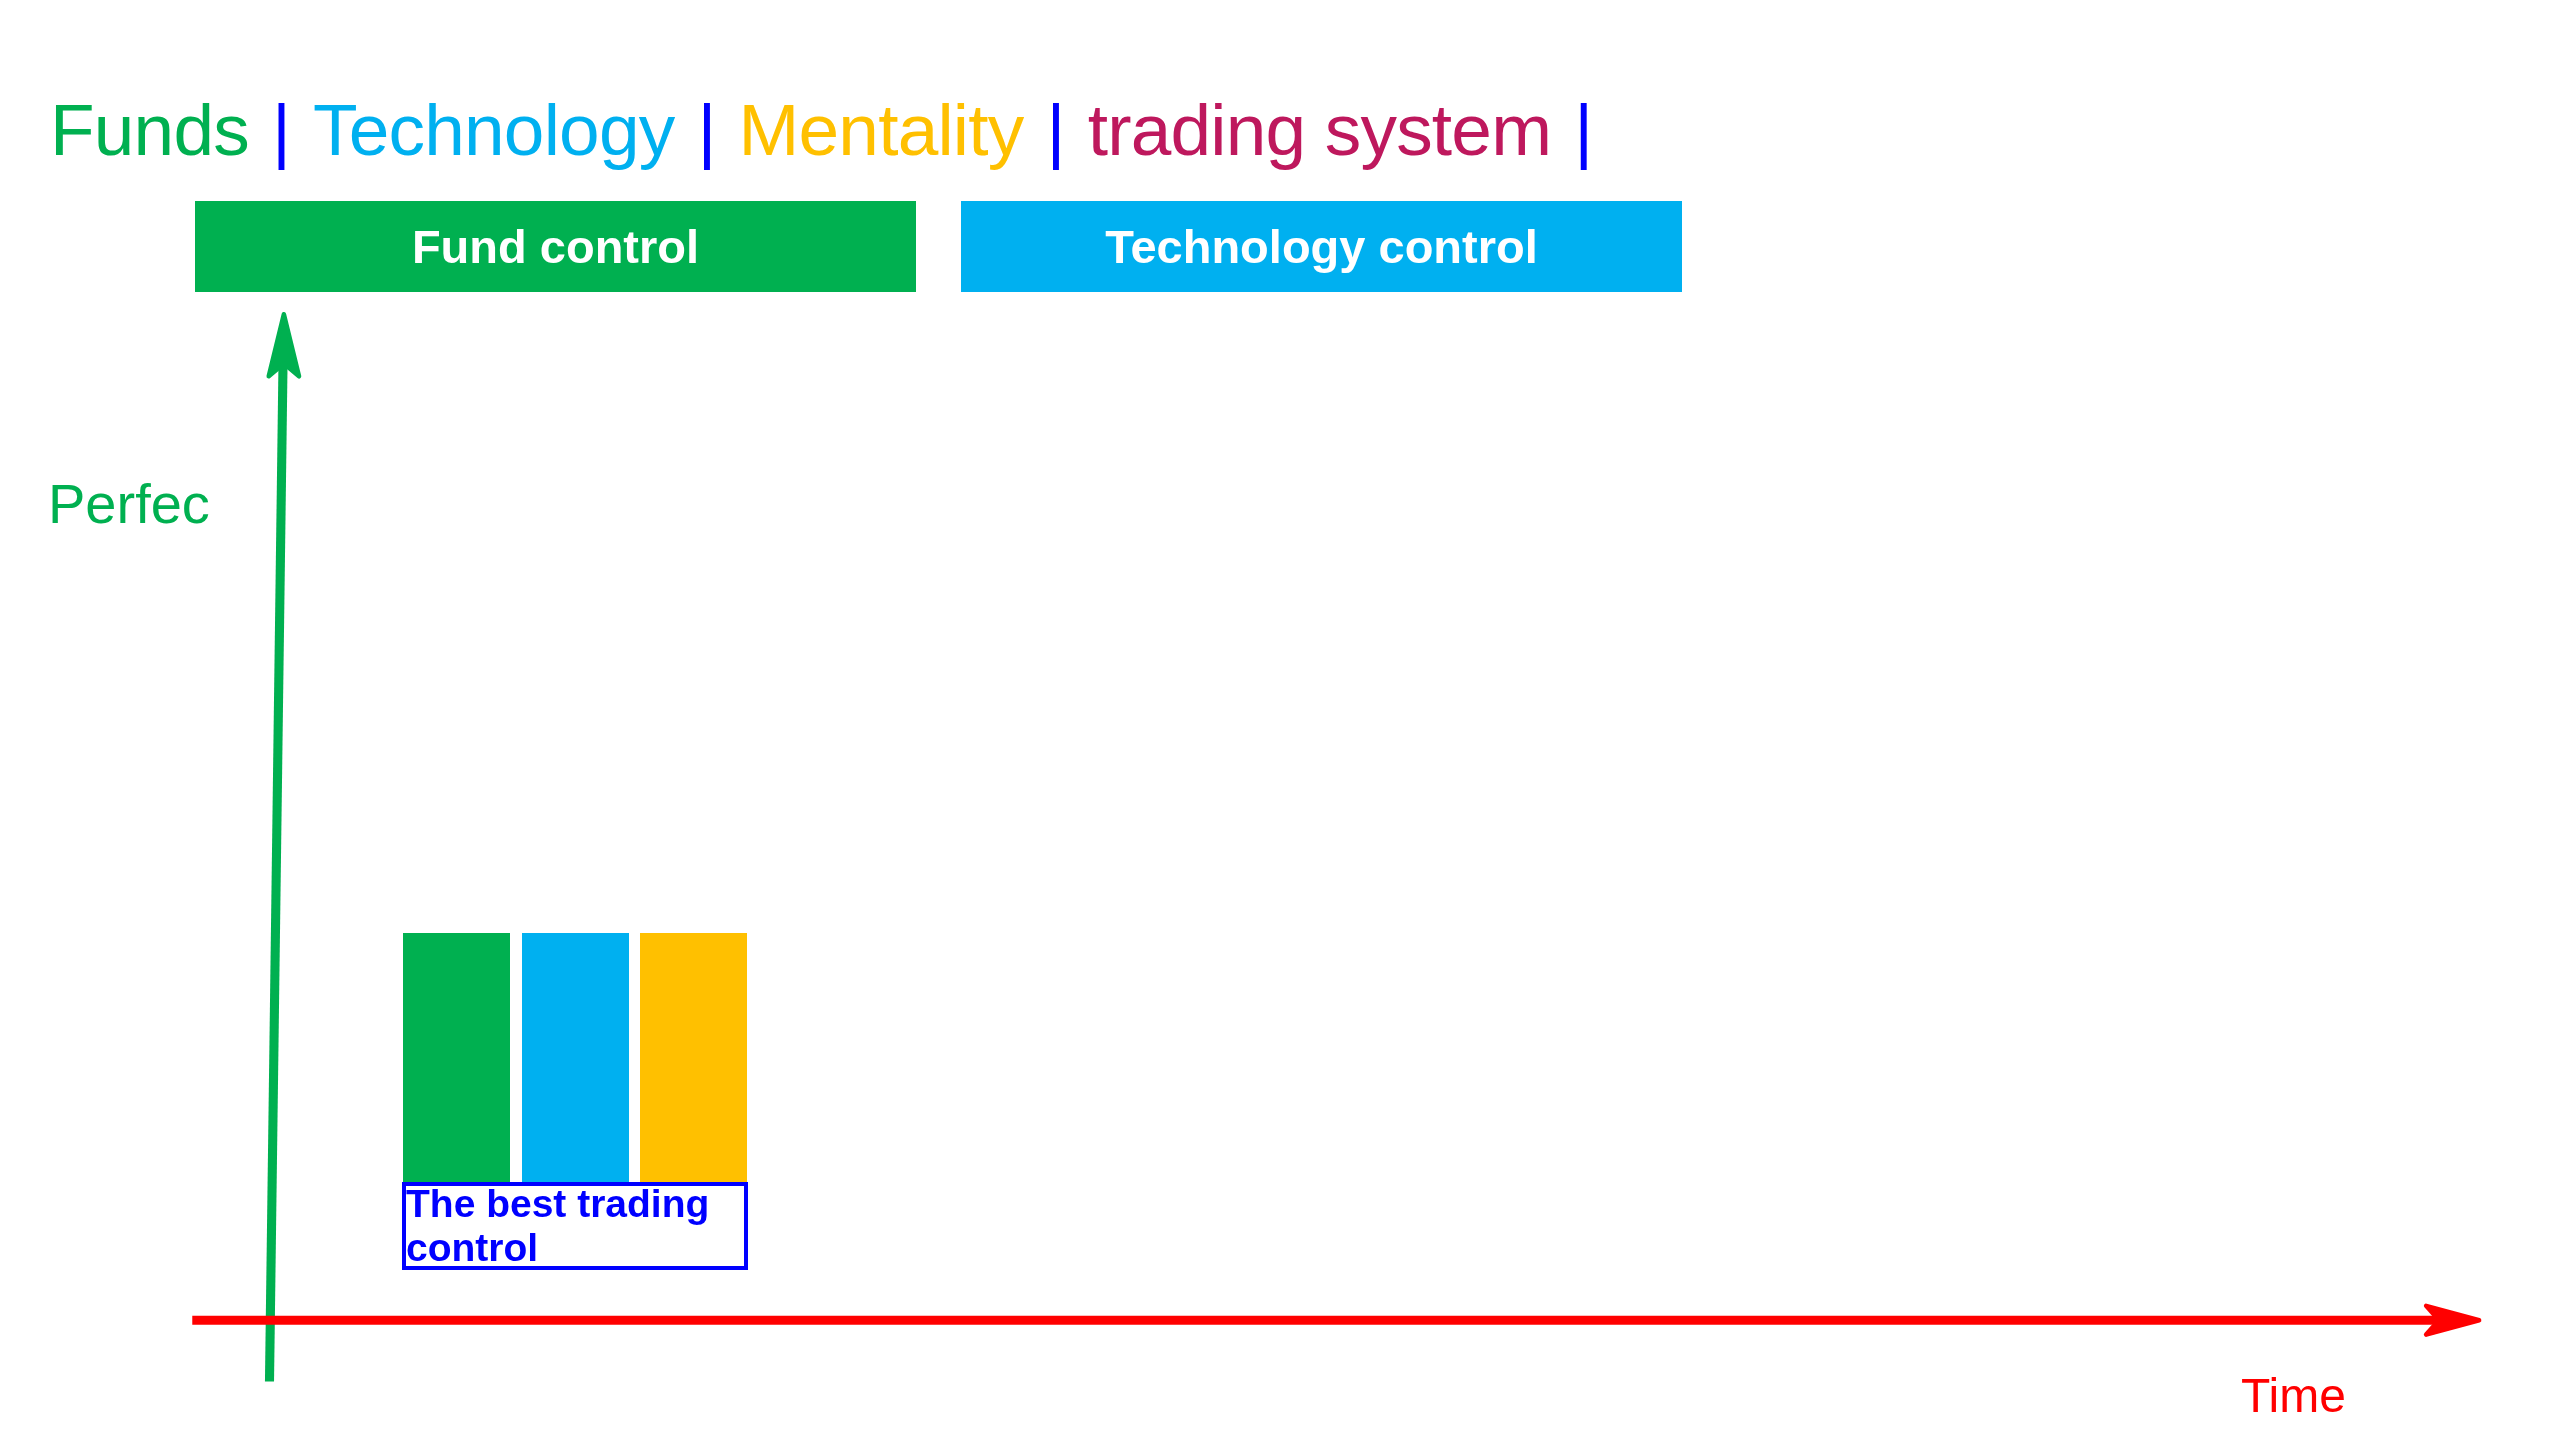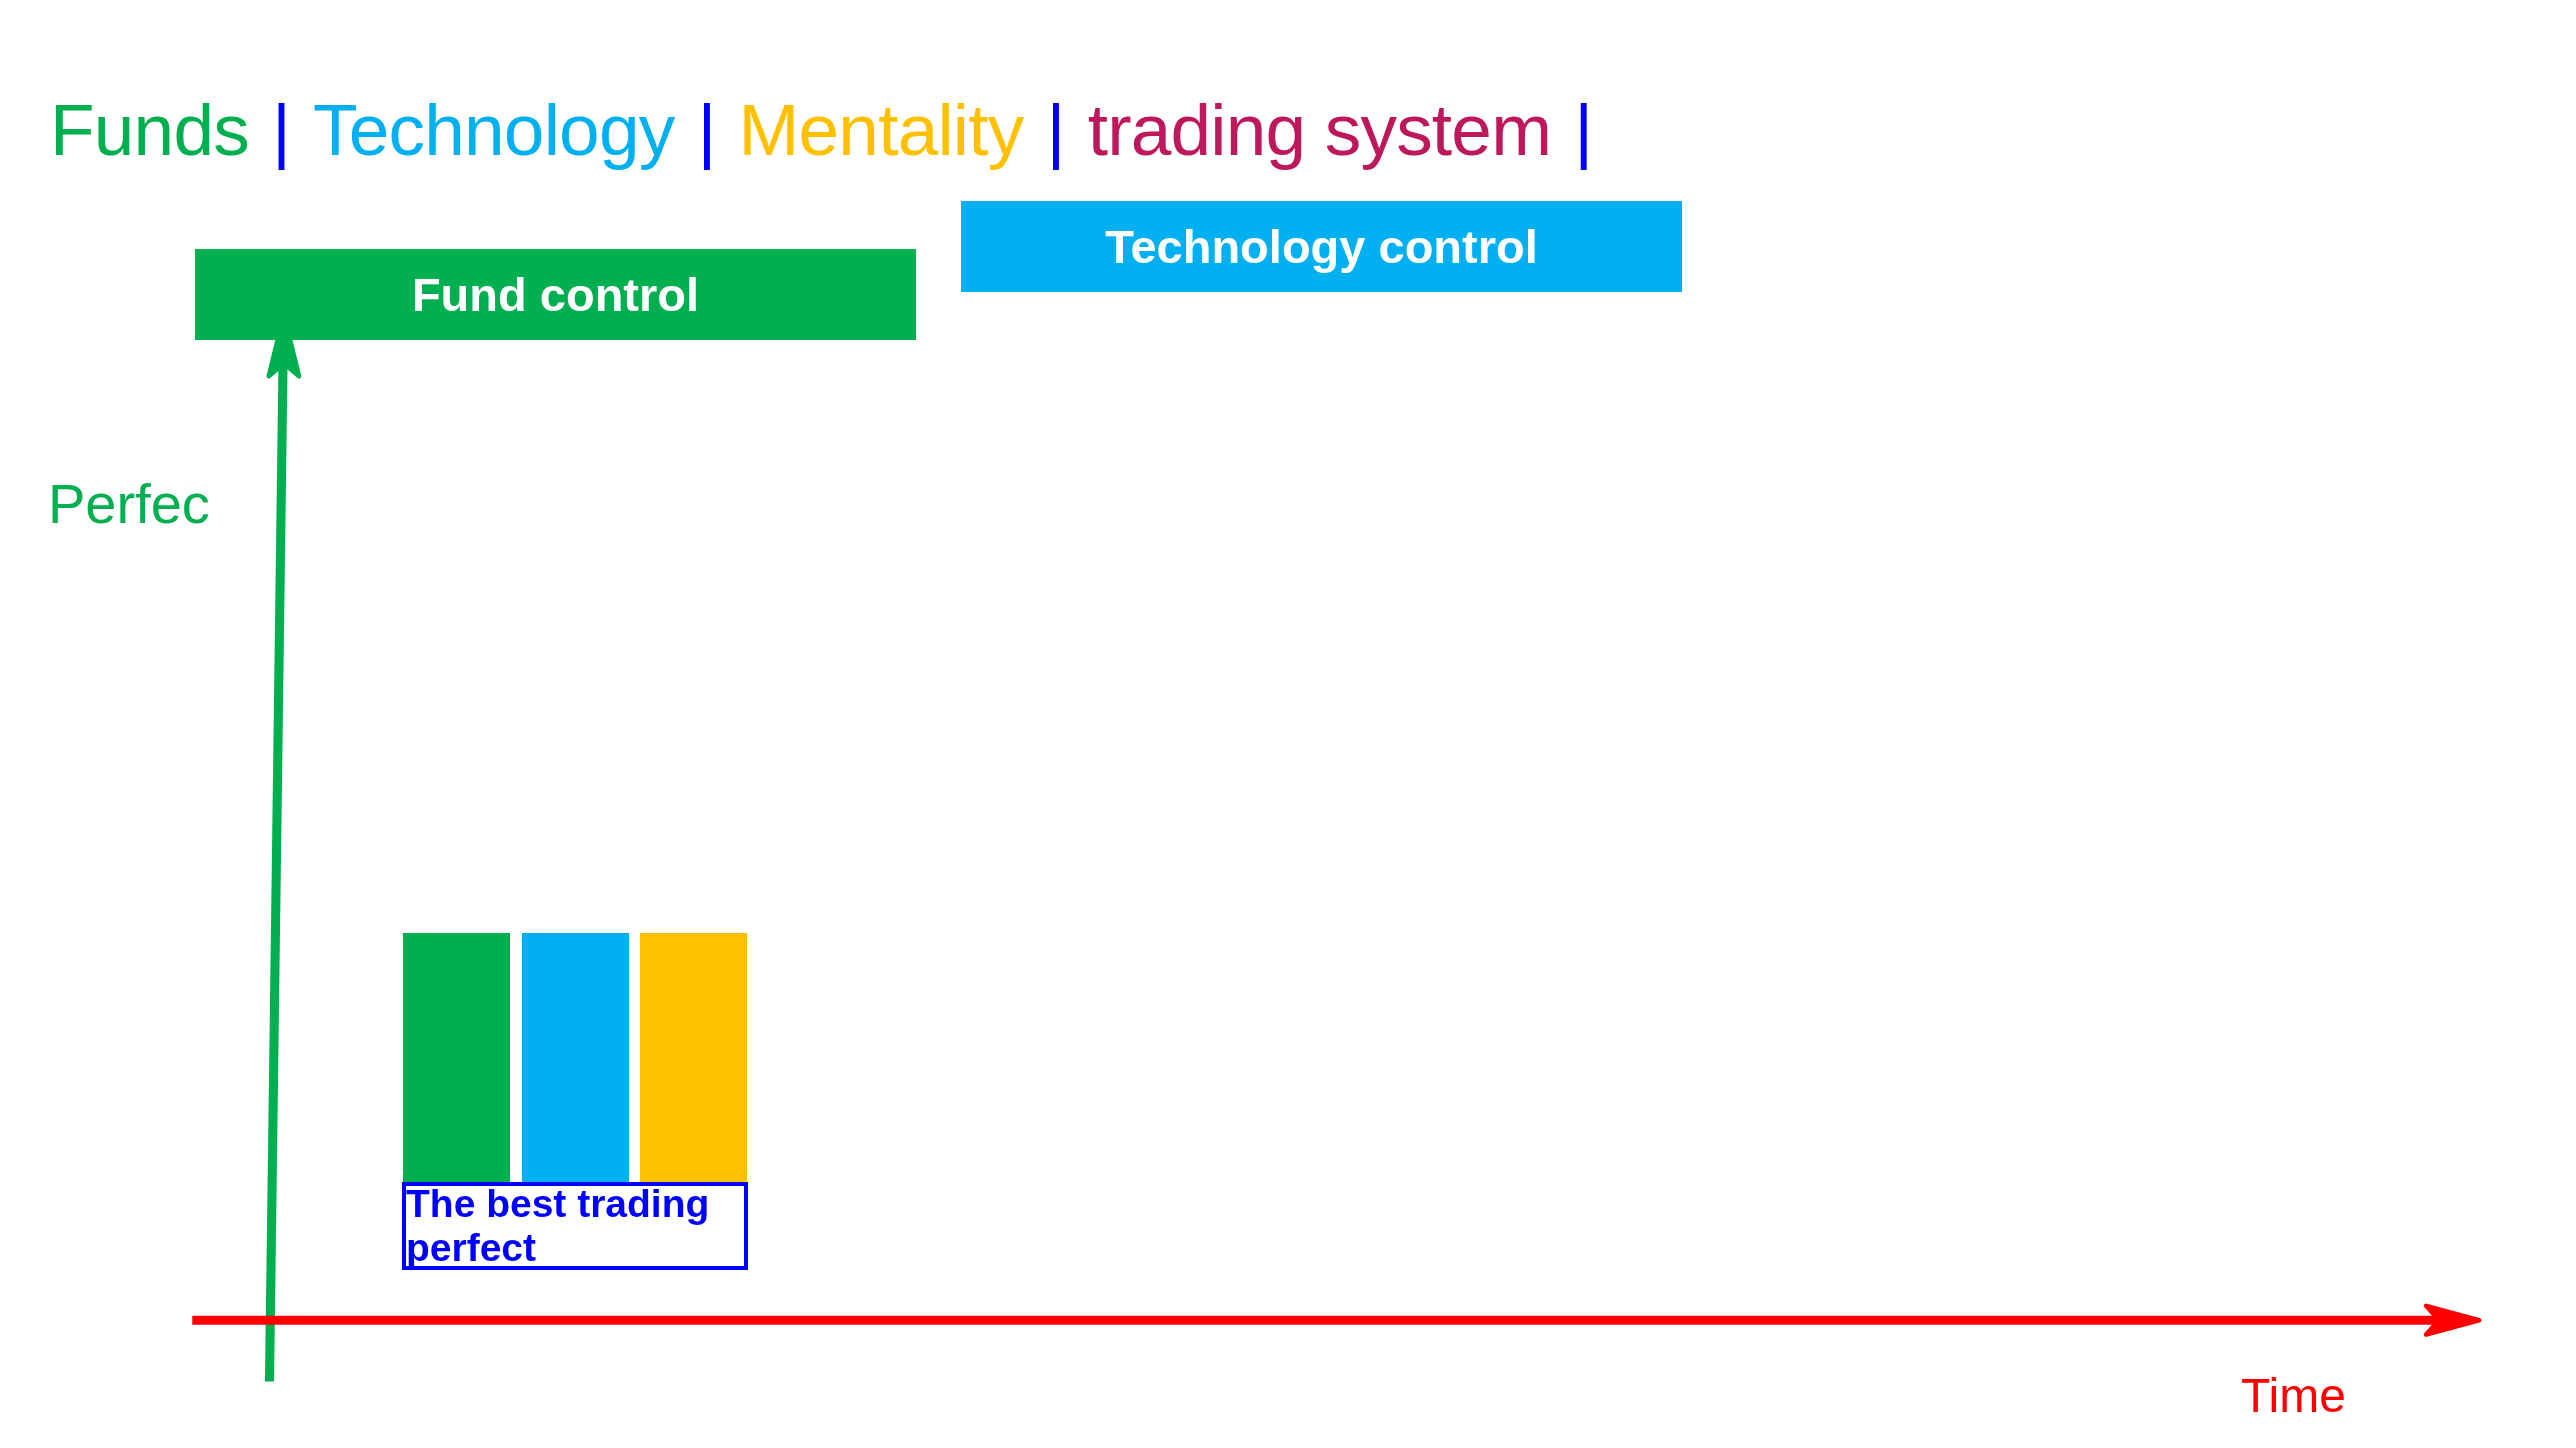--- a/index.html
+++ b/index.html
@@ -27,21 +27,21 @@
   <span style="color:#00b050">Funds</span>
   <span class="sep" style="color:#0000ff">|</span>
   <span style="color:#00b0f0">Technology</span>
   <span class="sep" style="color:#0000ff">|</span>
   <span style="color:#ffc000">Mentality</span>
   <span class="sep" style="color:#0000ff">|</span>
   <span style="color:#be185d">trading system</span>
   <span class="sep" style="color:#0000ff">|</span>
 </div>
 
-<div class="header-box" style="left:195px; background:#00b050;margin-top:48px;">
+<div class="header-box" style="left:195px; background:#00b050;">
   <span>Fund control</span>
 </div>
 <div class="header-box" style="left:961px; background:#00b0f0;">
   <span>Technology control</span>
 </div>
 
 <svg class="axes" width="2576" height="1449" viewBox="0 0 3403 1914">
 
   <g>
     <line x1="356" y1="1825" x2="374" y2="470" stroke="#00b050" stroke-width="12"></line>
@@ -55,15 +55,15 @@
 </svg>
 
 <div class="axis-label" style="left:48px; top:471px; font-size:56px; color:#00b050;">Perfec</div>
 <div class="axis-label" style="left:2241px; top:1344px; font-size:48px; color:#ff0000;margin-top:24px;">Time</div>
 
 <div class="bar" style="left:403px; background:#00b050;"></div>
 <div class="bar" style="left:522px; background:#00b0f0;"></div>
 <div class="bar" style="left:640px; background:#ffc000;"></div>
 
 <div class="label-box">
-  <span>The best trading perfect</span>
+  <span>The best trading control</span>
 </div>
 
 
 </body></html>

